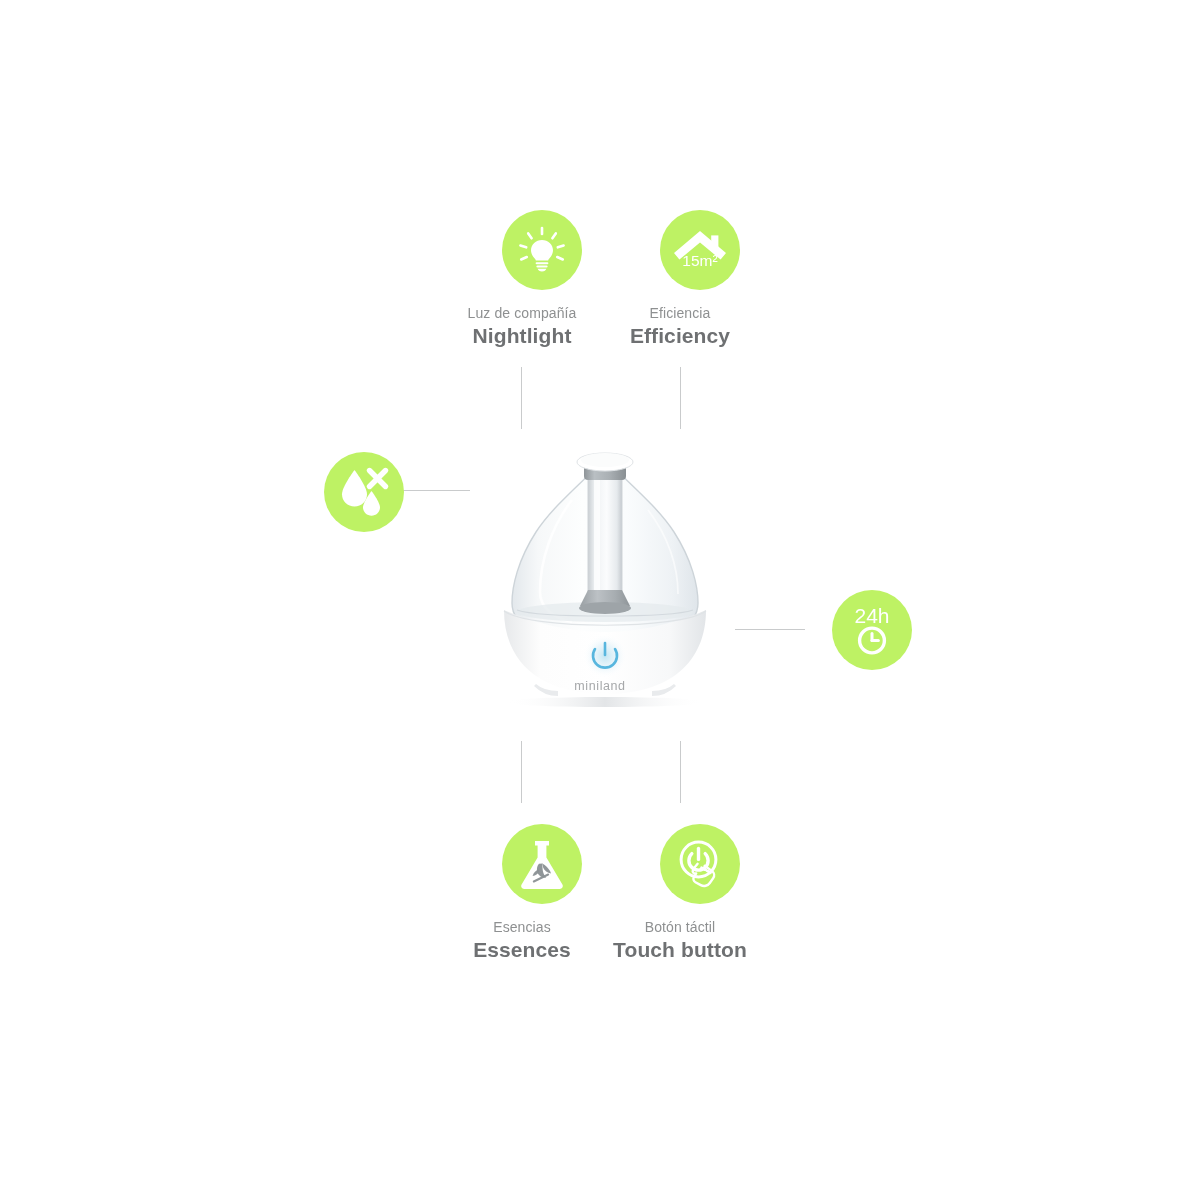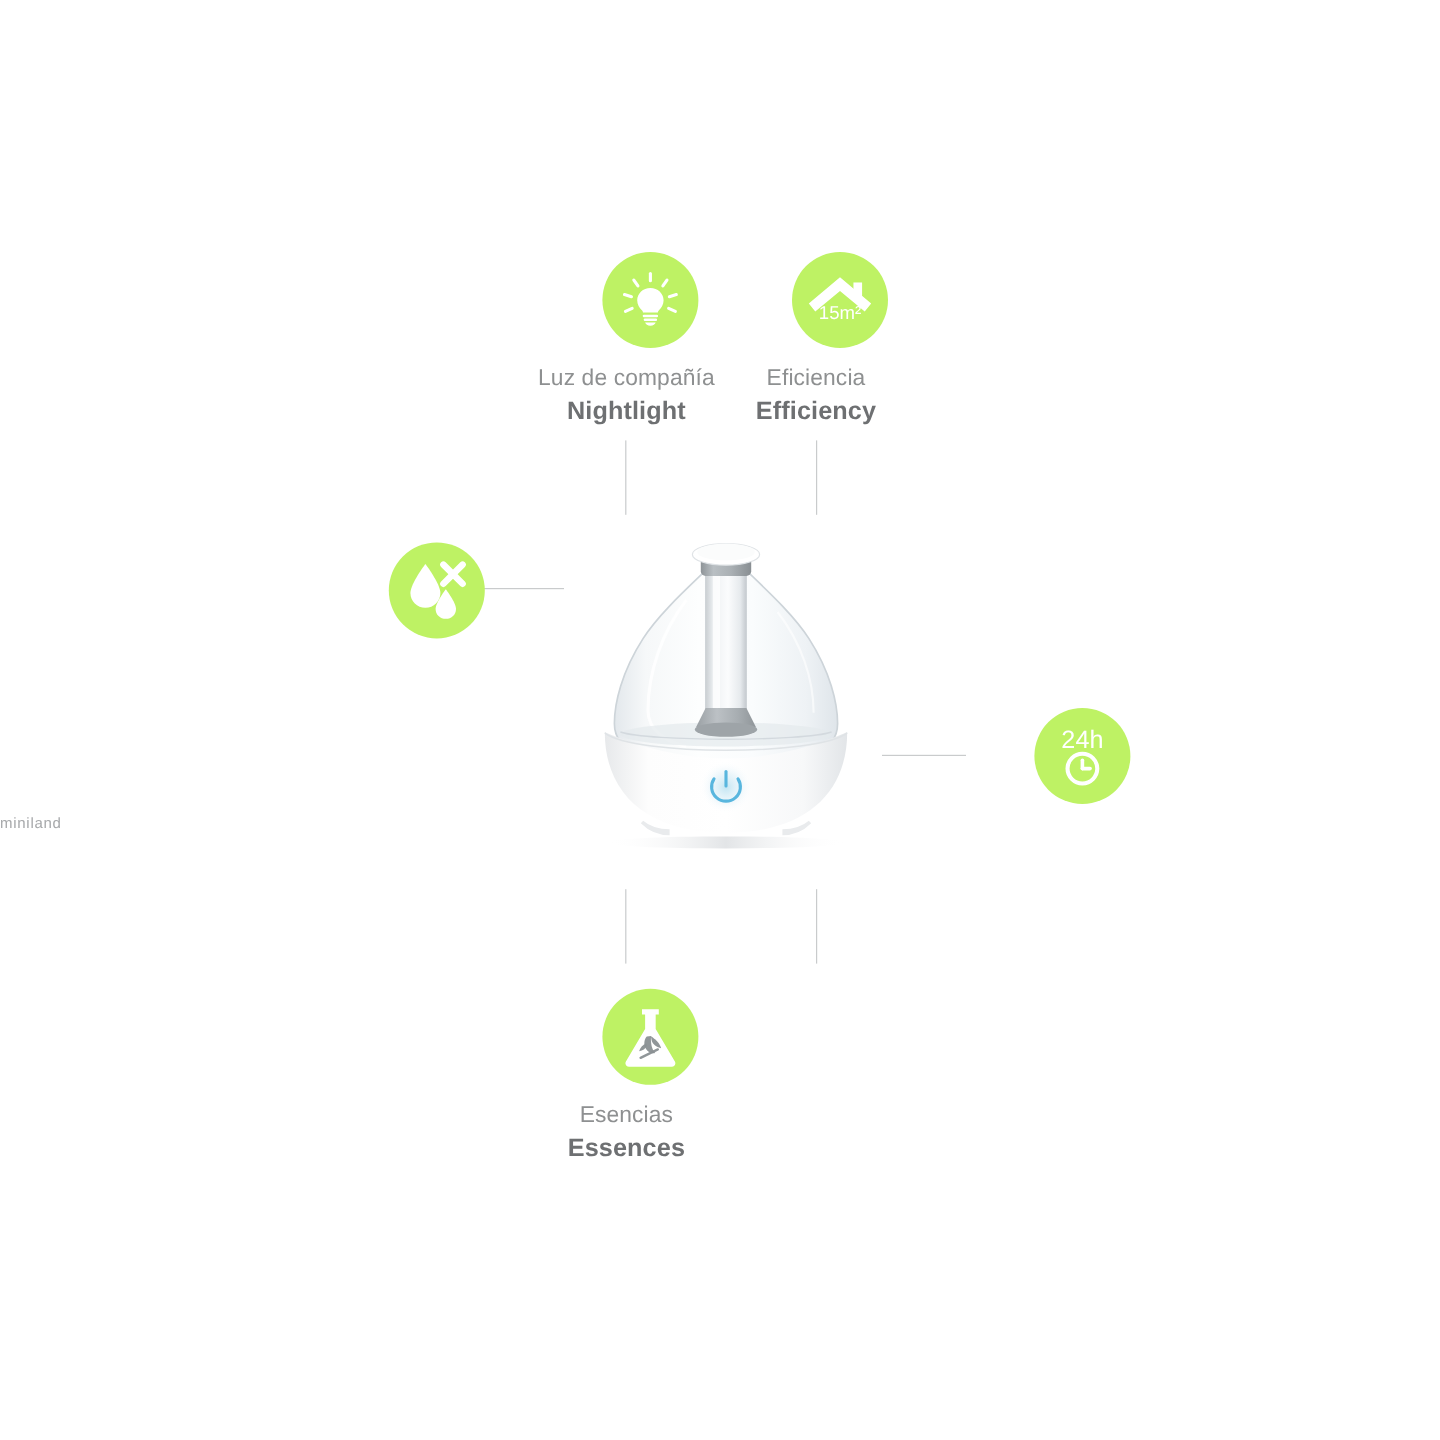--- a/index.html
+++ b/index.html
@@ -39,21 +39,21 @@
   }
   .badge svg { display: block; }
 
   .caption {
     margin-top: 14px;
     text-align: center;
     line-height: 1.30;
     white-space: nowrap;
   }
   .cap-es {
-    font-size: 19px;
+    font-size: 14px;
     color: #8e9091;
     font-weight: 400;
     letter-spacing: 0.1px;
   }
   .cap-en {
     font-size: 21px;
     color: #6e7072;
     font-weight: 700;
     letter-spacing: 0.1px;
   }
@@ -61,21 +61,21 @@
   
   #feat-nightlight   { left: 442px; top: 210px; width: 160px; }
   #feat-nightlight .badge { margin-left: 40px; }
 
   #feat-efficiency   { left: 600px; top: 210px; width: 160px; }
   #feat-efficiency .badge { margin-left: 40px; }
 
   #feat-autodisc     { left: 264px; top: 452px; width: 160px; }
   #feat-autodisc .badge { margin-left: 40px; }
 
-  #feat-autonomy     { left: 742px; top: 590px; width: 240px; gap: 12px; }
+  #feat-autonomy     { left: 712px; top: 590px; width: 240px; gap: 12px; }
   #feat-autonomy .badge { margin-left: 80px; }
 
   #feat-essences     { left: 442px; top: 824px; width: 160px; }
   #feat-essences .badge { margin-left: 40px; }
 
   #feat-touch        { left: 600px; top: 824px; width: 160px; }
   #feat-touch .badge { margin-left: 40px; }
 
   
   .conn {
@@ -100,20 +100,21 @@
     width: 290px;
     height: 300px;
   }
   #product svg { display: block; width: 290px; height: 300px; }
 
   .prod-label {
     position: absolute;
     left: 0;
     top: 679px;
     width: 1200px;
+    text-align: center;
     font-size: 12.5px;
     color: #a6a8aa;
     letter-spacing: 0.6px;
     font-weight: 500;
   }
 </style>
 </head>
 <body>
 
 <div id="stage">
@@ -304,14 +305,45 @@
           <rect x="15" y="40" width="18" height="2" rx="1" transform="rotate(-26 24 41)" opacity="0.95"></rect>
         </g>
       </svg>
     </div>
     <div class="caption">
       <div class="cap-es">Esencias</div>
       <div class="cap-en">Essences</div>
     </div>
   </div>
 
+  <div class="feature" id="feat-touch">
+    <div class="badge">
+      <svg width="56" height="56" viewBox="0 0 56 56">
+        <circle cx="26.5" cy="23.5" r="17.4" fill="none" stroke="#ffffff" stroke-width="3"></circle>
+        <g stroke="#ffffff" stroke-width="3.4" fill="none" stroke-linecap="round">
+          <path d="M19.8 17.6 a9.6 9.6 0 1 0 13.4 0"></path>
+          <line x1="26.5" y1="12.4" x2="26.5" y2="23.4"></line>
+        </g>
+        <g fill="none" stroke="#ffffff" stroke-width="2.4" stroke-linejoin="round" stroke-linecap="round">
+          <path d="M25.6 27.8
+                   c-1.6 1.8 -3.6 4.4 -4.6 6.2
+                   c-.9 1.6 .3 3.4 2 3.4
+                   l1.2 0
+                   l-2.2 3.4
+                   c-1.2 1.9 -.6 4.3 1.4 5.4
+                   l5.4 2.9
+                   c3.1 1.7 7 .8 9 -2.1
+                   l3.4 -4.9
+                   c1.6 -2.3 1.1 -5.4 -1.1 -7
+                   l-7.4 -5.4"></path>
+          <path d="M29.4 31.4 l3.2 2.4"></path>
+          <path d="M32.6 33 l3 2.2"></path>
+          <path d="M35.8 34.9 l2.6 2"></path>
+        </g>
+      </svg>
+    </div>
+    <div class="caption">
+      <div class="cap-es">Botón táctil</div>
+      <div class="cap-en">Touch button</div>
+    </div>
+  </div>
 
 </div>
 
 </body></html>

